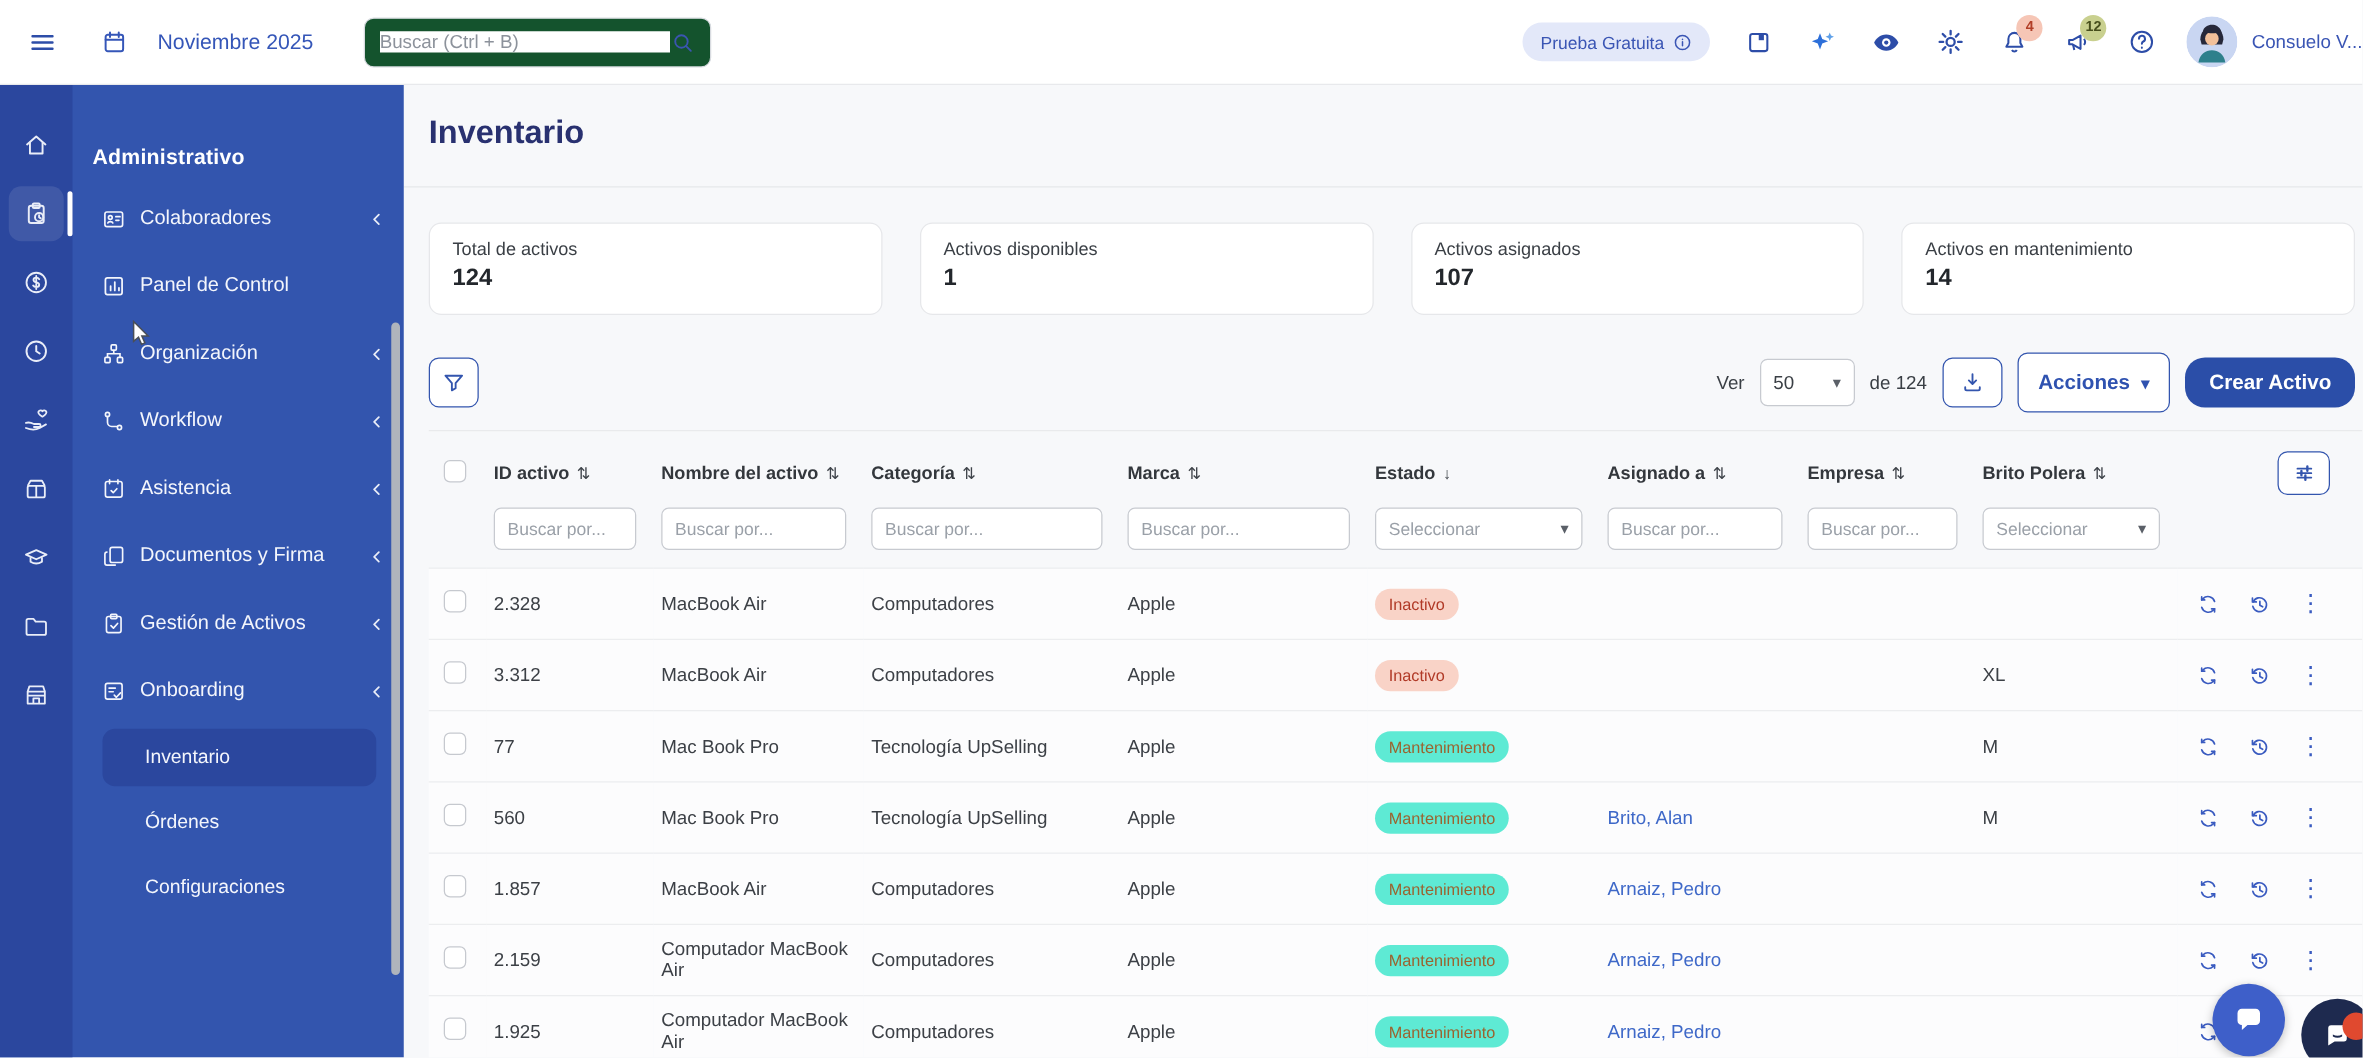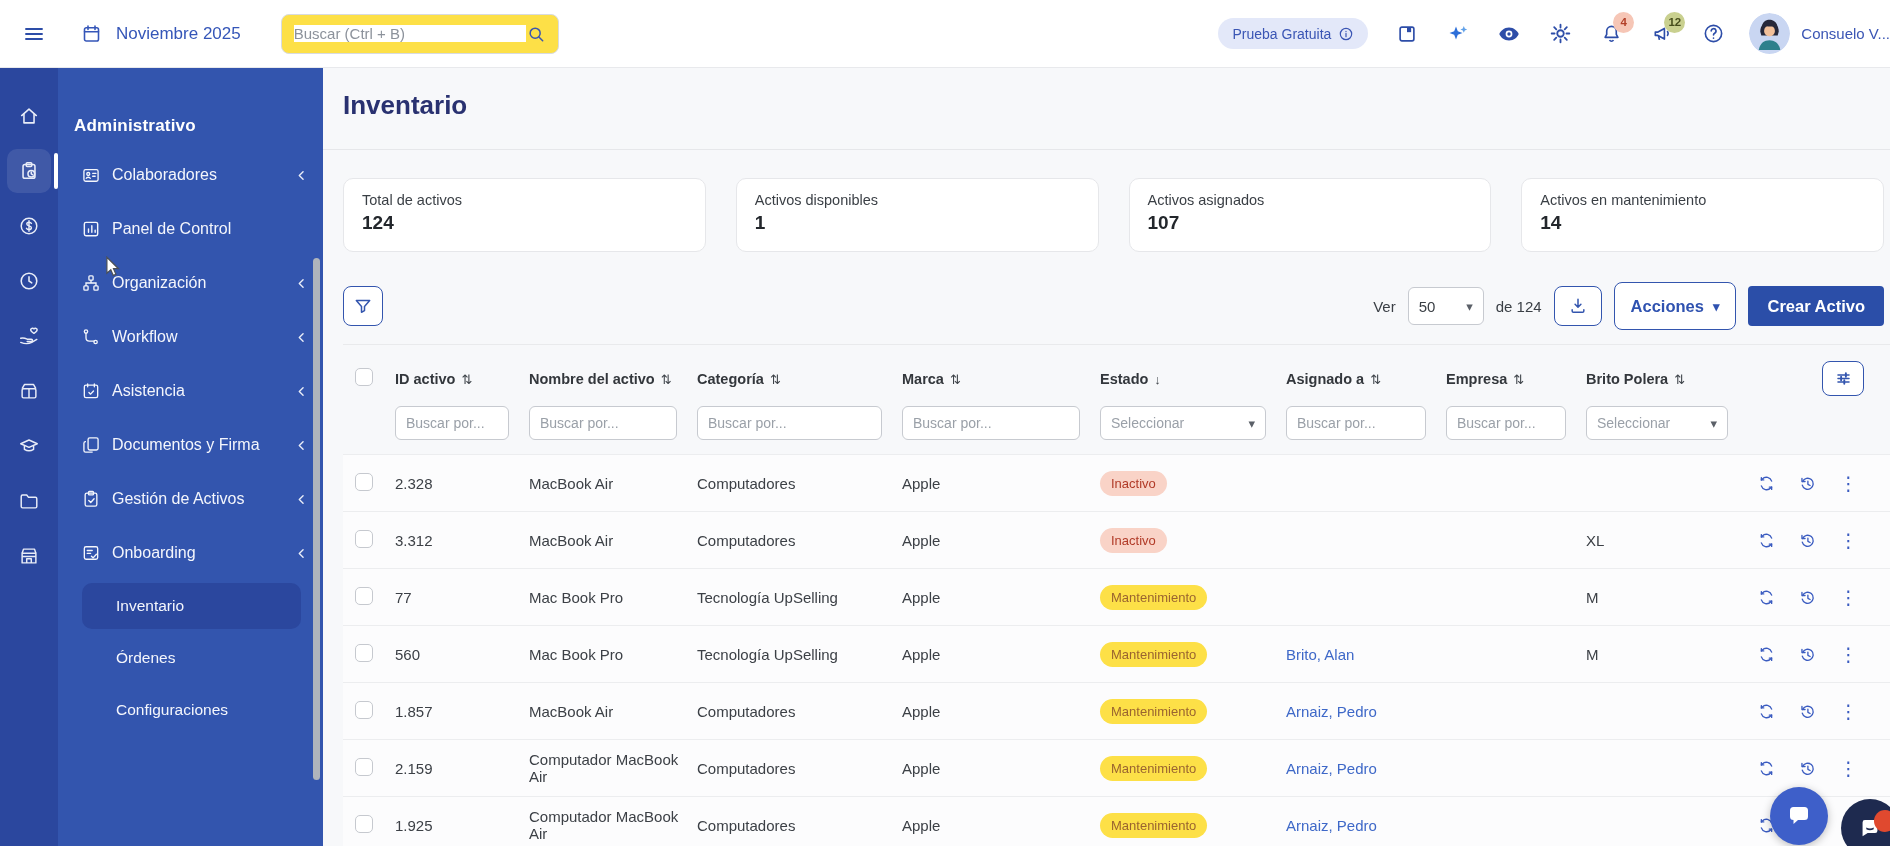--- a/index.html
+++ b/index.html
@@ -4,22 +4,22 @@
 <style>
   * { margin:0; padding:0; box-sizing:border-box; }
   html,body { width:1890px; height:846px; overflow:hidden; }
   body { font-family:"Liberation Sans","DejaVu Sans",sans-serif; background:#F7F8FA; position:relative; }
   svg { display:block; }
   .c { display:flex; align-items:center; justify-content:center; }
 
   
   .topbar { height:68px; background:#fff; border-bottom:1px solid #E8E9EC; display:flex; align-items:center; padding:0 0 0 14px; position:relative; z-index:5; }
   .hamburger { width:40px; height:40px; color:#2D4DA8; cursor:pointer; }
-  .date-group { display:flex; align-items:center; gap:14px; margin-left:27px; color:#3556B8; font-size:17px; cursor:pointer; }
-  .search-box { margin-left:40px; width:278px; height:40px; border:1px solid #D8DBE0; border-radius:8px; display:flex; align-items:center; padding:0 12px; background:#fde047; }
+  .date-group { display:flex; align-items:center; gap:24px; margin-left:27px; color:#3556B8; font-size:17px; cursor:pointer; }
+  .search-box { margin-left:40px; width:278px; height:40px; border:1px solid #D8DBE0; border-radius:8px; display:flex; align-items:center; padding:0 12px; background:#14532d; }
   .search-box input { border:none; outline:none; flex:1; font-size:15px; color:#3C4046; font-family:inherit; }
   .search-box input::placeholder { color:#8C929B; }
   .search-box .sicon { color:#3B55B0; }
   .tb-spacer { flex:1; }
   .trial-pill { background:#E3E8F9; color:#3A55B4; height:31px; border-radius:16px; display:flex; align-items:center; gap:7px; padding:0 14px; font-size:14px; white-space:nowrap; cursor:pointer; }
   .tb-icons { display:flex; align-items:center; gap:27px; margin-left:27px; color:#2D4DA8; }
   .tbi { position:relative; width:24px; height:24px; cursor:pointer; }
   .nbadge { position:absolute; top:-10px; right:-11px; min-width:21px; height:21px; padding:0 4px; border-radius:11px; font-size:11.5px; display:flex; align-items:center; justify-content:center; font-weight:700; }
   .nbadge.red { background:#F6C6B6; color:#B23F28; }
   .nbadge.green { background:#C9D08F; color:#474E1C; }
@@ -57,39 +57,39 @@
   .stat-value { font-size:19px; font-weight:700; color:#23272C; margin-top:4px; }
 
   .controls { display:flex; align-items:center; margin:30px 6px 0 0; gap:12px; }
   .filter-btn { width:40px; height:40px; border:1px solid #3355AE; border-radius:8px; background:#fff; color:#3355AE; cursor:pointer; }
   .ver-label,.count-label { font-size:15px; color:#3A3F45; white-space:nowrap; }
   .size-select { width:76px; height:38px; border:1px solid #C7CAD0; border-radius:6px; background:#fff; display:flex; align-items:center; justify-content:space-between; padding:0 10px; font-size:15px; color:#3A3F45; cursor:pointer; }
   .caret { color:#5B6068; font-size:13px; }
   .dl-btn { width:48px; height:40px; border:1px solid #3355AE; border-radius:8px; background:#fff; color:#3355AE; cursor:pointer; }
   .actions-btn { height:48px; border:1px solid #3355AE; border-radius:8px; background:#fff; color:#2F52B0; padding:0 16px; font-size:16.5px; font-weight:600; display:flex; align-items:center; gap:9px; cursor:pointer; }
   .actions-btn .caret { color:#2F52B0; }
-  .create-btn { height:40px; background:#2B4EA8; border:none; border-radius:4px; color:#fff; padding:0 19px; font-size:16.5px; font-weight:700; cursor:pointer; font-family:inherit; }
+  .create-btn { height:40px; background:#2B4EA8; border:none; border-radius:16px; color:#fff; padding:0 19px; font-size:16.5px; font-weight:700; cursor:pointer; font-family:inherit; }
 
   
   .table-wrap { margin-top:14px; border-top:1px solid #E9EAEC; }
   table { width:100%; border-collapse:collapse; table-layout:fixed; }
   th { text-align:left; font-size:14.5px; color:#33373C; font-weight:700; padding:16px 6px 2px 6px; vertical-align:middle; }
   .sort { color:#3F444A; font-size:13px; margin-left:6px; font-weight:400; }
   .frow td { padding:8px 14px 14px 6px; vertical-align:middle; }
   .f-input { width:100%; height:34px; border:1px solid #C7CAD0; border-radius:6px; background:#fff; color:#3C4046; font-size:14px; padding:0 10px; font-family:inherit; outline:none; }
   .f-input::placeholder { color:#9AA0A8; }
   .f-select { width:100%; height:34px; border:1px solid #C7CAD0; border-radius:6px; background:#fff; color:#9AA0A8; font-size:14px; padding:0 10px; display:flex; align-items:center; justify-content:space-between; cursor:pointer; }
   tbody tr { background:#FCFCFD; border-top:1px solid #ECEDEF; height:57px; }
   td { font-size:15px; color:#3C4046; padding:8px 6px; vertical-align:middle; }
   .cb-cell { padding-left:12px; width:46px; }
   .cb { width:18px; height:18px; border:1.5px solid #C6C9CF; border-radius:5px; background:#fff; display:inline-block; cursor:pointer; }
   .badge-status { display:inline-block; padding:5px 11px; border-radius:13px; font-size:13px; }
   .badge-status:empty { display:none; }
   .badge-status[data-status="Inactivo"] { background:#F9D3C7; color:#B13A27; }
-  .badge-status[data-status="Mantenimiento"] { background:#fde047; color:#9A6430; }
+  .badge-status[data-status="Mantenimiento"] { background:#5eead4; color:#9A6430; }
   .link { color:#3E68C8; cursor:pointer; }
   .row-actions { display:flex; gap:22px; justify-content:flex-end; align-items:center; padding-right:26px; color:#3A5BC0; }
   .ra { cursor:pointer; display:flex; align-items:center; }
   .kebab { font-size:19px; line-height:1; color:#3A5BC0; }
   .settings-btn { width:42px; height:35px; border:1px solid #3355AE; border-radius:8px; background:#fff; color:#3355AE; margin-left:auto; margin-right:20px; cursor:pointer; }
 
   
   .chat-blue { position:absolute; right:62px; bottom:1px; width:58px; height:58px; border-radius:50%; background:#3E5FC9; z-index:9; box-shadow:0 2px 8px rgba(0,0,0,.25); cursor:pointer; }
   .chat-dark { position:absolute; right:-9px; bottom:-11px; width:58px; height:58px; border-radius:50%; background:#1E2A4F; z-index:9; cursor:pointer; }
   .red-dot { position:absolute; right:-6px; bottom:14px; width:22px; height:22px; border-radius:50%; background:#E0492F; z-index:10; }

